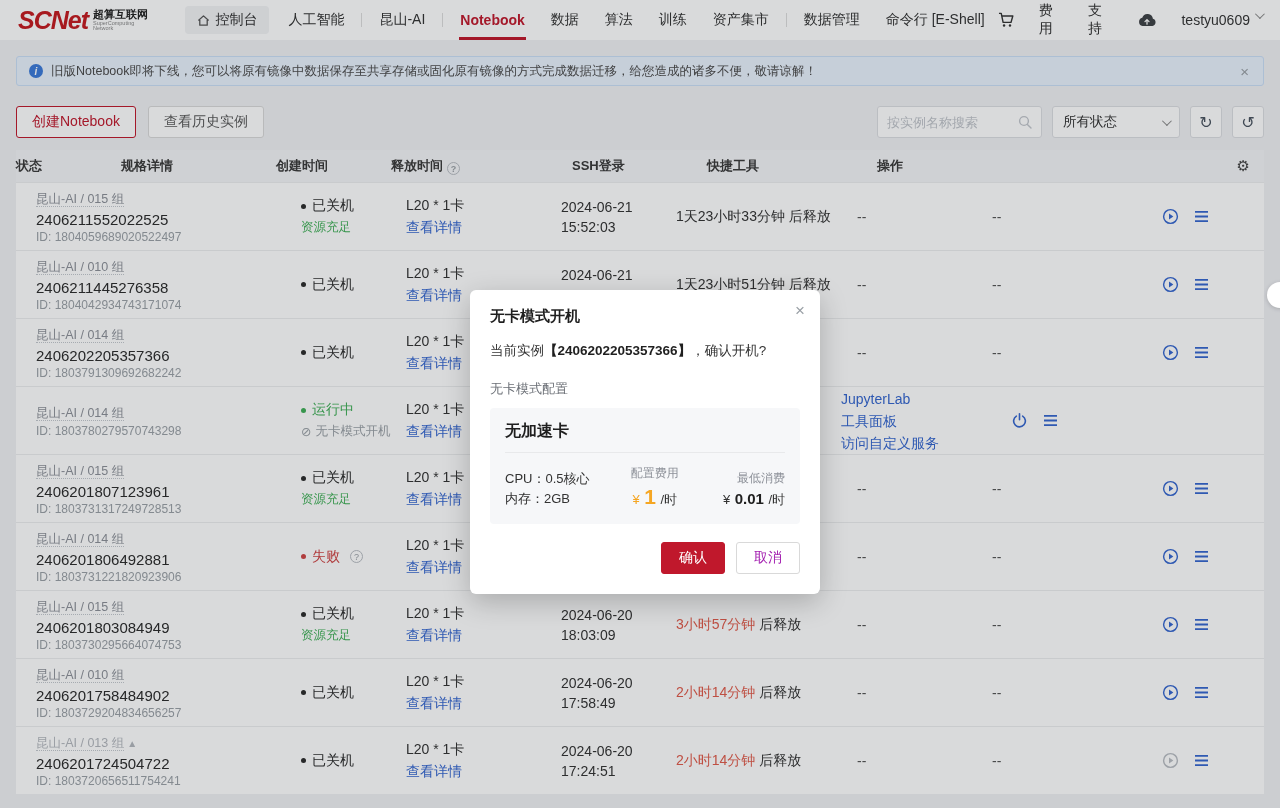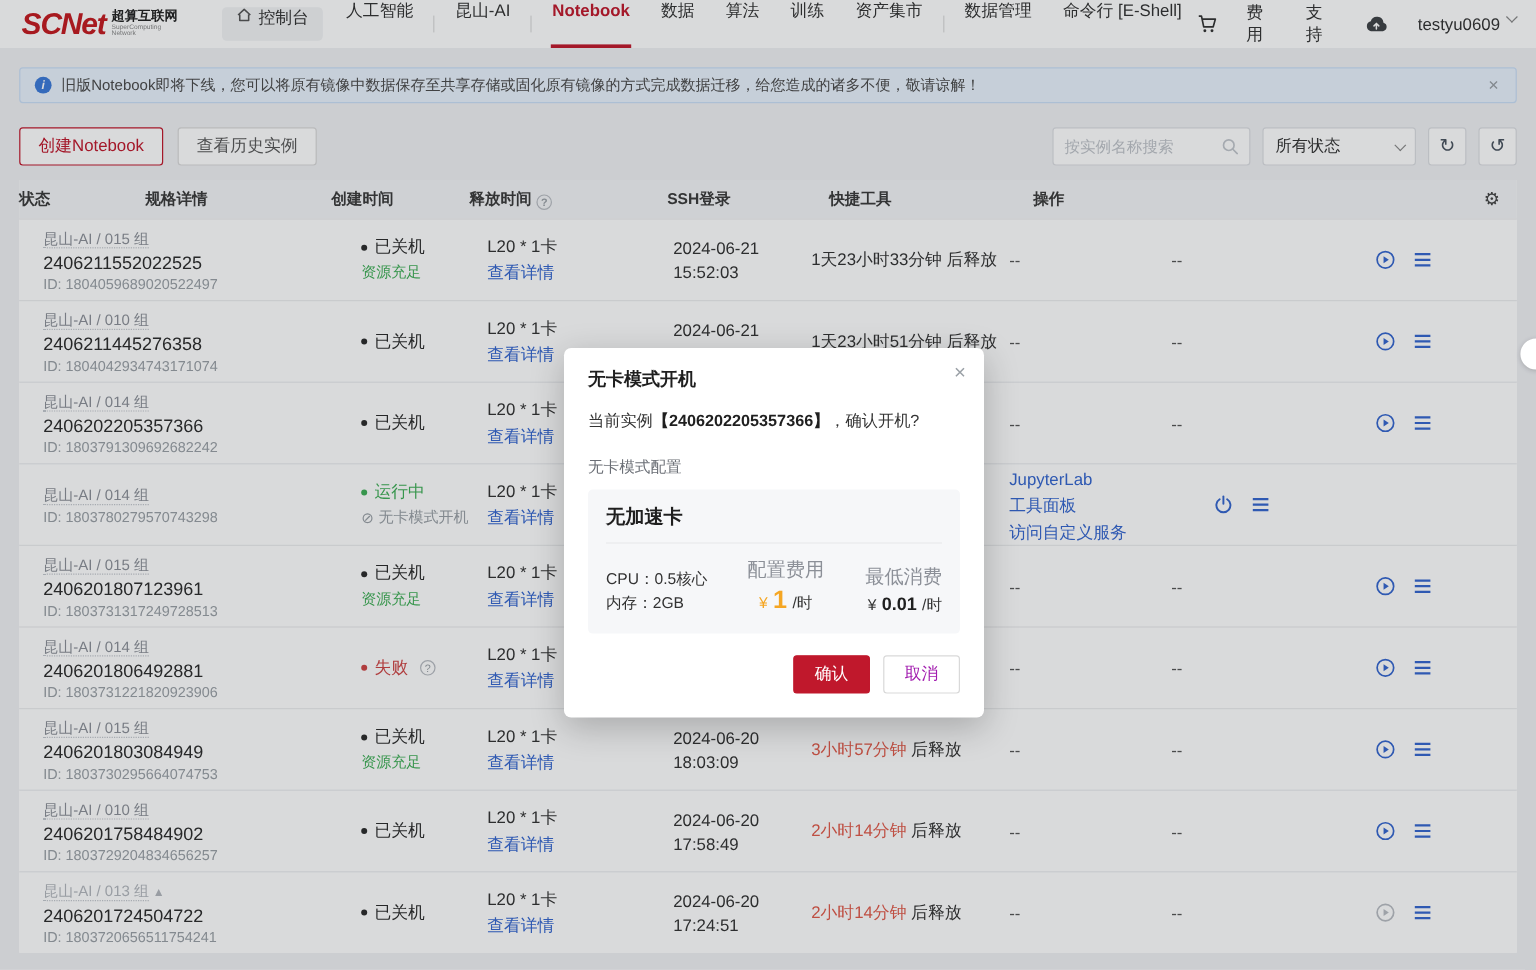--- a/index.html
+++ b/index.html
@@ -7,21 +7,21 @@
   body { font-family:"Liberation Sans","DejaVu Sans",sans-serif; background:#f0f1f4; position:relative; color:#333; }
 
   
   .topnav { height:40px; background:#fff; display:flex; align-items:center; padding:0 18px; position:relative; z-index:1; }
   .logo { display:flex; align-items:center; margin-right:26px; cursor:pointer; }
   .logo-main { font-size:25px; font-weight:800; color:#c41a1f; letter-spacing:-1px; font-style:italic; }
   .logo-sub { margin-left:5px; line-height:1; }
   .logo-sub .l1 { font-size:11px; font-weight:700; color:#222; display:block; }
   .logo-sub .l2 { font-size:5.5px; color:#888; display:block; margin-top:1px; }
   .nav-items { display:flex; align-items:center; height:100%; }
-  .nav-item { font-size:14px; color:#333; padding:0 13px; height:100%; display:flex; cursor:pointer; position:relative; white-space:nowrap; }
+  .nav-item { font-size:14px; color:#333; padding:0 13px; height:100%; display:flex; align-items:center; cursor:pointer; position:relative; white-space:nowrap; }
   .nav-item.boxed { background:#f2f3f5; border-radius:4px; height:28px; margin:0 6px; padding:0 12px; }
   .nav-item.active { color:#c0182c; font-weight:700; }
   .nav-item.active::after { content:""; position:absolute; left:12px; right:12px; bottom:0; height:3px; background:#c0182c; }
   .nav-divider { width:1px; height:14px; background:#ddd; margin:0 4px; }
   .home-ico { margin-right:5px; display:inline-flex; }
   .nav-right { margin-left:auto; display:flex; align-items:center; gap:24px; }
   .nav-right .txt { font-size:14px; color:#333; cursor:pointer; }
   .user { font-size:14px; color:#333; cursor:pointer; display:flex; align-items:flex-start; gap:5px; }
   .chev { width:7px; height:7px; border-right:1.5px solid #888; border-bottom:1.5px solid #888; transform:rotate(45deg) translateY(-2px); display:inline-block; }
   .cloud-ico { display:inline-flex; cursor:pointer; }
@@ -48,21 +48,21 @@
 
   
   .table { background:#fff; }
   .thead { display:flex; align-items:center; height:32px; background:#f4f5f7; font-size:13px; font-weight:700; color:#3a3a3a; }
   .cell { padding-right:8px; }
   .c-name   { width:285px; padding-left:20px; }
   .c-status { width:105px; }
   .c-spec   { width:155px; }
   .c-created{ width:115px; }
   .c-release{ width:165px; }
-  .c-ssh    { width:135px; }
+  .c-ssh    { width:135px;margin-left:16px; }
   .c-tools  { width:170px; }
   .c-ops    { flex:1; }
   .c-gear   { width:40px; display:flex; justify-content:flex-end; padding-right:14px; }
   .gear { font-size:15px; color:#444; cursor:pointer; }
   .help-ico { display:inline-flex; width:13px; height:13px; border:1px solid #b8bcc2; border-radius:50%; color:#9aa0a6; font-size:9px; align-items:center; justify-content:center; margin-left:4px; vertical-align:-2px; }
   .row { display:flex; align-items:center; min-height:68px; border-top:1px solid #ecedef; font-size:14px; background:#fff; }
   .grp { font-size:12.5px; color:#8c9098; border-bottom:1px dotted #c3c7cd; cursor:default; }
   .grp.dim { color:#b3b7bd; }
   .warn-ico { font-size:10px; color:#b3b7bd; margin-left:3px; }
   .iname { font-size:15px; color:#2b2b2b; margin-top:3px; }
@@ -94,21 +94,21 @@
   .modal-close { position:absolute; right:15px; top:12px; font-size:17px; color:#9aa0a6; cursor:pointer; line-height:1; }
   .modal-body { margin-top:16px; font-size:13.5px; color:#333; }
   .modal-body b { color:#1f1f1f; }
   .cfg-label { margin-top:20px; font-size:13px; color:#6b6f76; }
   .cfg-card { margin-top:10px; background:#f6f7f9; border-radius:4px; padding:13px 15px 15px; }
   .cfg-title { font-size:16px; font-weight:700; color:#1f1f1f; padding-bottom:10px; border-bottom:1px solid #e8e9eb; }
   .cfg-cols { display:flex; margin-top:12px; align-items:flex-end; }
   .cfg-specs { width:38%; font-size:13px; color:#333; line-height:20px; }
   .cfg-fee { flex:1; text-align:center; }
   .cfg-min { flex:1; text-align:right; }
-  .cfg-cap { font-size:16px; color:#8c9098; margin-bottom:3px; }
+  .cfg-cap { font-size:12px; color:#8c9098; margin-bottom:3px; }
   .fee-yen { color:#f5a623; font-size:13px; }
   .fee-val { color:#f5a623; font-size:21px; font-weight:700; }
   .fee-unit { color:#333; font-size:13px; }
   .min-yen { color:#333; font-size:13px; }
   .min-val { color:#1f1f1f; font-size:15px; font-weight:700; }
   .modal-footer { margin-top:18px; display:flex; justify-content:flex-end; gap:11px; }
   .btn-confirm { background:#c0182c; color:#fff; border:1px solid #c0182c; width:64px; }
   .btn-cancel  { background:#fff; color:#a21caf; border:1px solid #d9d9d9; width:64px; }
 </style>
 </head>

